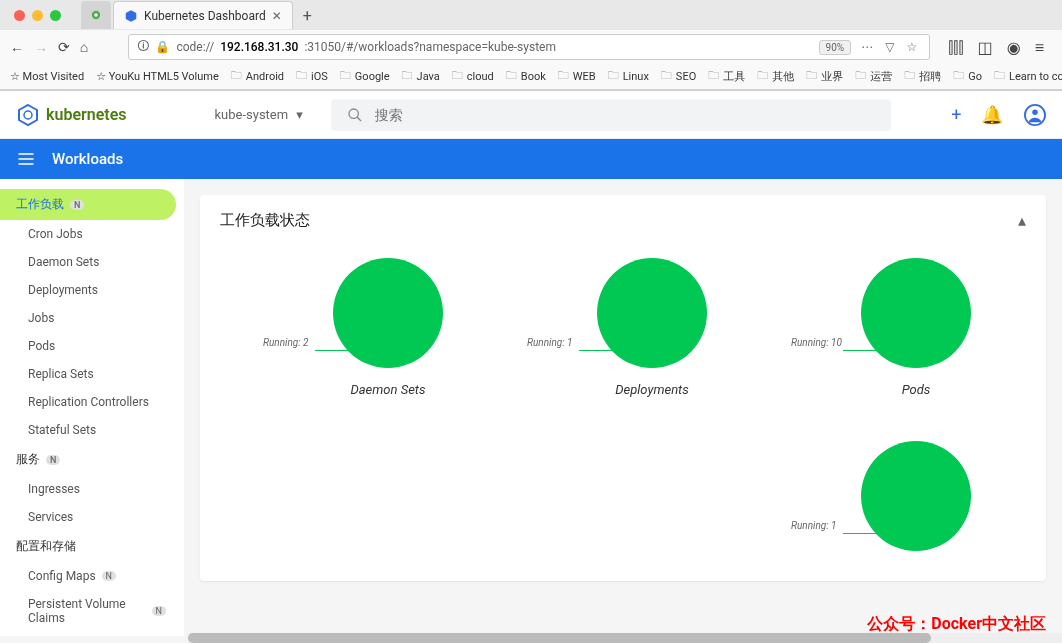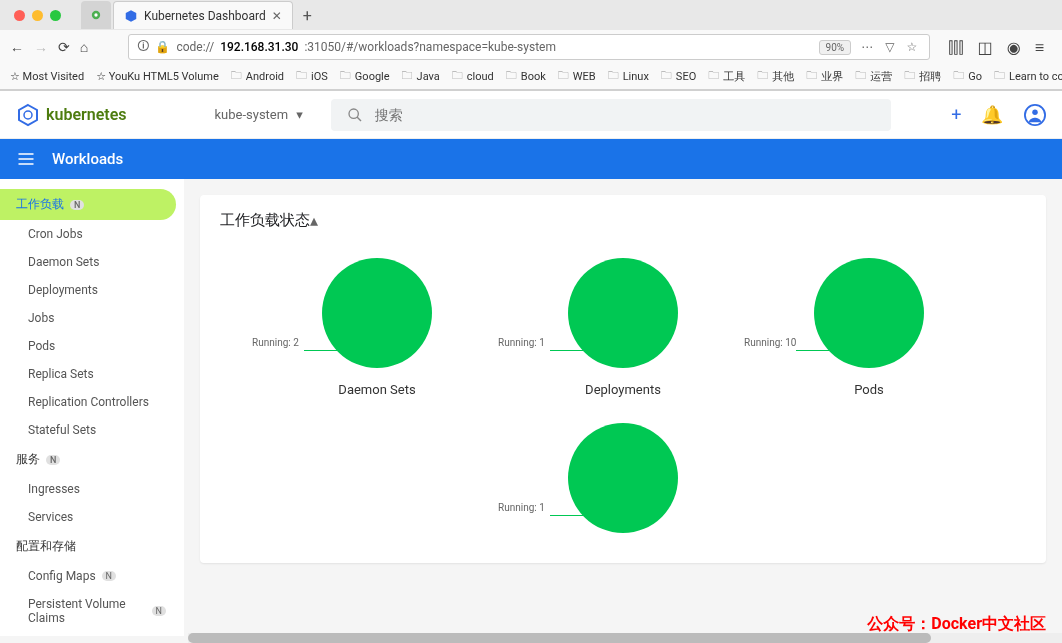--- a/index.html
+++ b/index.html
@@ -52,25 +52,25 @@
 
 .sidebar { width: 184px; background: #fff; overflow-y: auto; padding: 10px 0; }
 .sidebar-item { padding: 7px 18px; font-size: 12px; color: #333; cursor: pointer; display: flex; align-items: center; gap: 6px; }
 .sidebar-item.active { background: #bef264; color: #1a73e8; border-radius: 0 16px 16px 0; margin-right: 8px; font-weight: 500; }
 .sidebar-item.section { font-weight: 500; padding-left: 16px; }
 .sidebar-item.sub { padding-left: 28px; color: #555; }
 .n-badge { background: #e0e0e0; color: #666; border-radius: 8px; padding: 0 4px; font-size: 9px; }
 
 .main-content { flex: 1; padding: 16px; overflow-y: auto; background: #f5f5f5; }
 .card { background: #fff; border-radius: 4px; padding: 16px 20px; box-shadow: 0 1px 2px rgba(0,0,0,0.08); }
-.card-header { display: flex; align-items: center; margin-bottom: 28px; }
+.card-header { display: flex; align-items: center; justify-content: space-between; margin-bottom: 28px; }
 .card-title { font-size: 15px; font-weight: 500; color: #202124; }
 .collapse-icon { color: #666; cursor: pointer; }
 
-.status-grid { display: flex; flex-wrap: wrap; gap: 26px; justify-content: center; }
+.status-grid { display: flex; flex-wrap: wrap; gap: 44px; justify-content: flex-end; font-style: italic; }
 .status-item { display: flex; flex-direction: column; align-items: center; gap: 14px; min-width: 220px; }
 .donut-wrap { position: relative; }
 .donut { width: 110px; height: 110px; border-radius: 50%; background: #00c853; }
 .status-label-line { position: absolute; bottom: 20px; left: -70px; width: 70px; font-size: 10px; color: #666; text-align: left; }
 .status-label-line::after { content: ''; position: absolute; height: 1px; background: #00c853; bottom: -3px; left: 52px; width: 70px; }
 .status-name { font-size: 13px; color: #333; }
 
 .watermark { position: fixed; bottom: 8px; right: 16px; color: #ff0000; font-size: 16px; font-weight: bold; }
 .scrollbar-h { position: fixed; bottom: 0; left: 188px; right: 0; height: 10px; background: #eee; }
 .scrollbar-thumb { height: 100%; background: #bbb; border-radius: 5px; width: 85%; }

